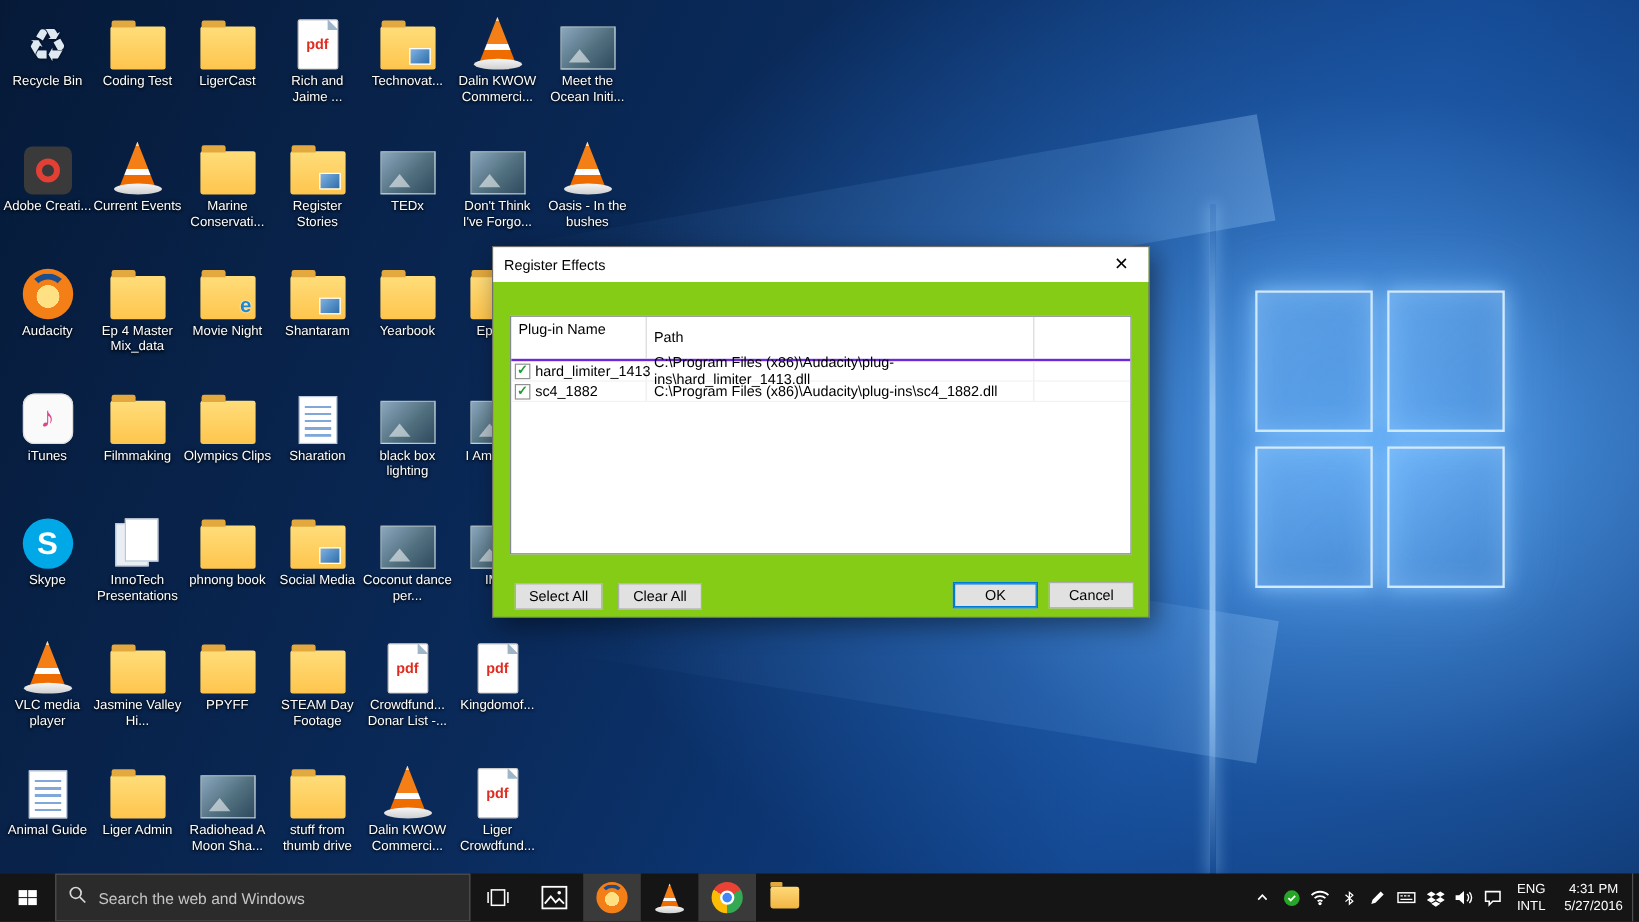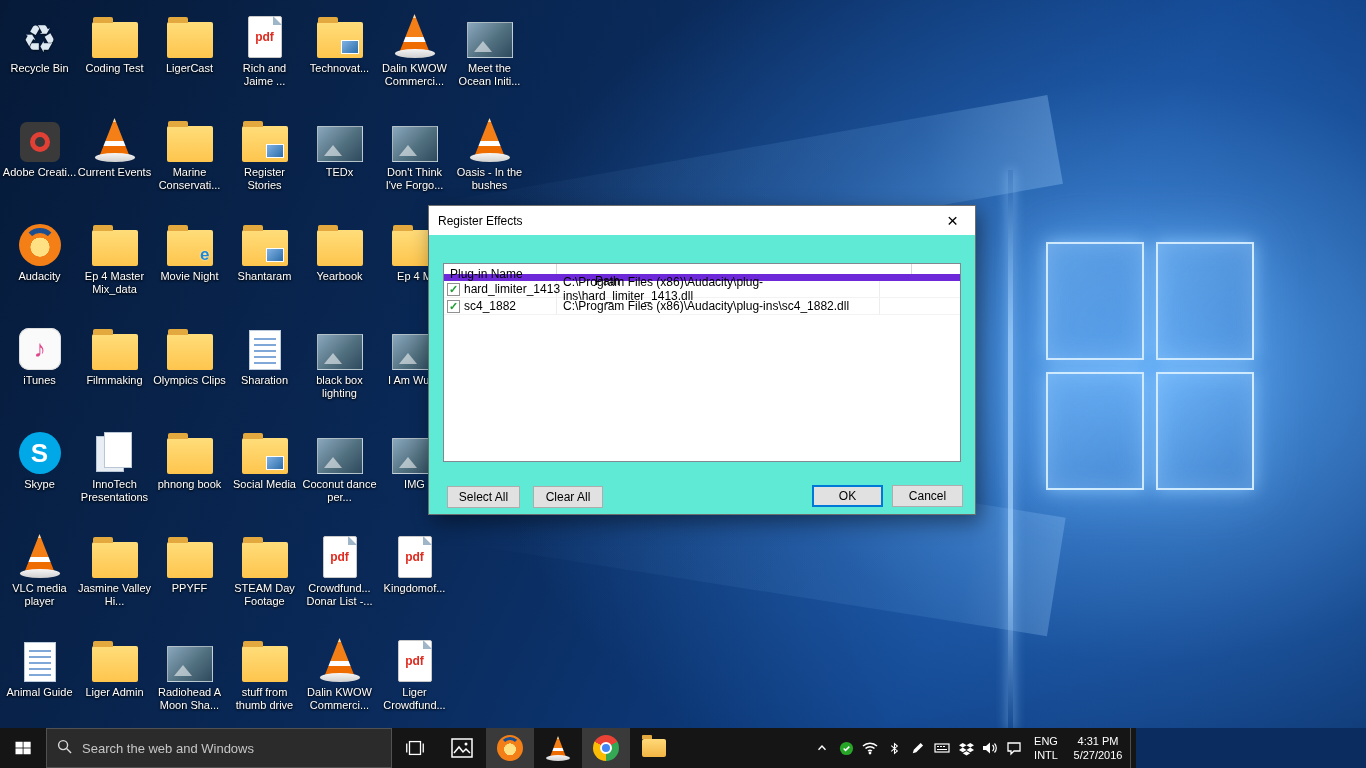--- a/index.html
+++ b/index.html
@@ -77,47 +77,47 @@
   .g-aud::before { content:''; position:absolute; left:5px; top:4px; right:5px; bottom:8px;
     border:5px solid transparent; border-top-color:#1a4e8f; border-radius:50%; }
 
   .g-itn { width:42px; height:42px; border-radius:10px; background:#fafafa; box-shadow:inset 0 0 0 1px #ddd;
     display:flex; align-items:center; justify-content:center; font-size:24px; color:#e0448c; }
 
   .g-sky { width:42px; height:42px; border-radius:50%; background:#00a8e8; color:#fff; font-weight:bold; font-size:26px;
     display:flex; align-items:center; justify-content:center; }
 
   
-  .dialog { position:absolute; left:428px; top:205px; width:548px; height:310px; background:#5eead4;
+  .dialog { position:absolute; left:410px; top:205px; width:548px; height:310px; background:#84cc16;
     border:1px solid #6e6e6e; box-shadow:5px 7px 20px rgba(0,0,0,.45); z-index:40; font-size:12px; color:#000; }
   .dlg-titlebar { height:29px; background:#fff; display:flex; align-items:center; }
   .dlg-title { padding-left:9px; flex:1; font-size:12px; }
   .dlg-close { width:45px; height:29px; display:flex; align-items:center; justify-content:center; cursor:default; }
   .x-icon::before { content:'×'; font-size:19px; line-height:1; color:#000; }
   .dlg-instruction { margin:10px 14px 6px; }
   .plugin-list { position:absolute; left:14px; top:57px; width:518px; height:199px; background:#fff; border:1px solid #828790; overflow:hidden; }
-  .plugin-header { display:flex; height:17px; border-bottom:7px solid #6d28d9;gap:32px; }
+  .plugin-header { display:flex; height:37px; border-bottom:2px solid #6d28d9; }
   .ph-name { width:113px; border-right:1px solid #d9d9d9; padding:3px 0 0 6px; }
   .ph-path { width:323px; border-right:1px solid #d9d9d9; padding:10px 0 0 6px; }
   .ph-fill { flex:1; }
   .plugin-row { display:flex; height:17px; align-items:stretch; border-bottom:1px solid #f2f2f2; }
   .col-name { width:113px; display:flex; align-items:center; gap:4px; padding-left:3px; border-right:1px solid #ededed; }
   .col-path { width:323px; display:flex; align-items:center; padding-left:6px; border-right:1px solid #ededed; }
   .col-fill { flex:1; }
   .cb { width:13px; height:13px; border:1px solid #919191; background:#fff; display:inline-flex; align-items:center; justify-content:center;
     font-size:11px; font-weight:bold; color:#1e9e33; line-height:1; flex:0 0 13px; }
   .btn { position:absolute; height:22px; background:#e1e1e1; border:1px solid #adadad; font-size:12px; font-family:inherit;
     display:flex; align-items:center; justify-content:center; padding:0; color:#000; }
   .btn-select-all { left:18px; top:280px; width:73px; }
   .btn-clear-all { left:104px; top:280px; width:70px; }
   .btn-ok { left:383px; top:279px; width:71px; border:1px solid #0078d7; box-shadow:inset 0 0 0 1px #0078d7; }
   .btn-cancel { left:463px; top:279px; width:71px; }
 
   
-  .taskbar { position:absolute; left:0; bottom:0; width:1136px; height:40px; background:#151515;
+  .taskbar { position:absolute; left:0; bottom:0; width:1366px; height:40px; background:#151515;
     display:flex; align-items:stretch; z-index:100; color:#fff; }
   .tb-start { width:46px; display:flex; align-items:center; justify-content:center; }
   .tb-search { width:346px; background:#2b2b2b; border:1px solid #515151; display:flex; align-items:center; gap:8px; padding:0 10px; }
   .tb-search input { background:transparent; border:0; outline:0; color:#ccc; font-size:13px; font-family:inherit; width:100%; }
   .tb-search input::placeholder { color:#c5c5c5; }
   .tb-taskview { width:46px; display:flex; align-items:center; justify-content:center; }
   .tb-apps { display:flex; }
   .tb-app { width:48px; display:flex; align-items:center; justify-content:center; }
   .tb-app.active { background:rgba(255,255,255,.16); }
   .tb-spacer { flex:1; }

